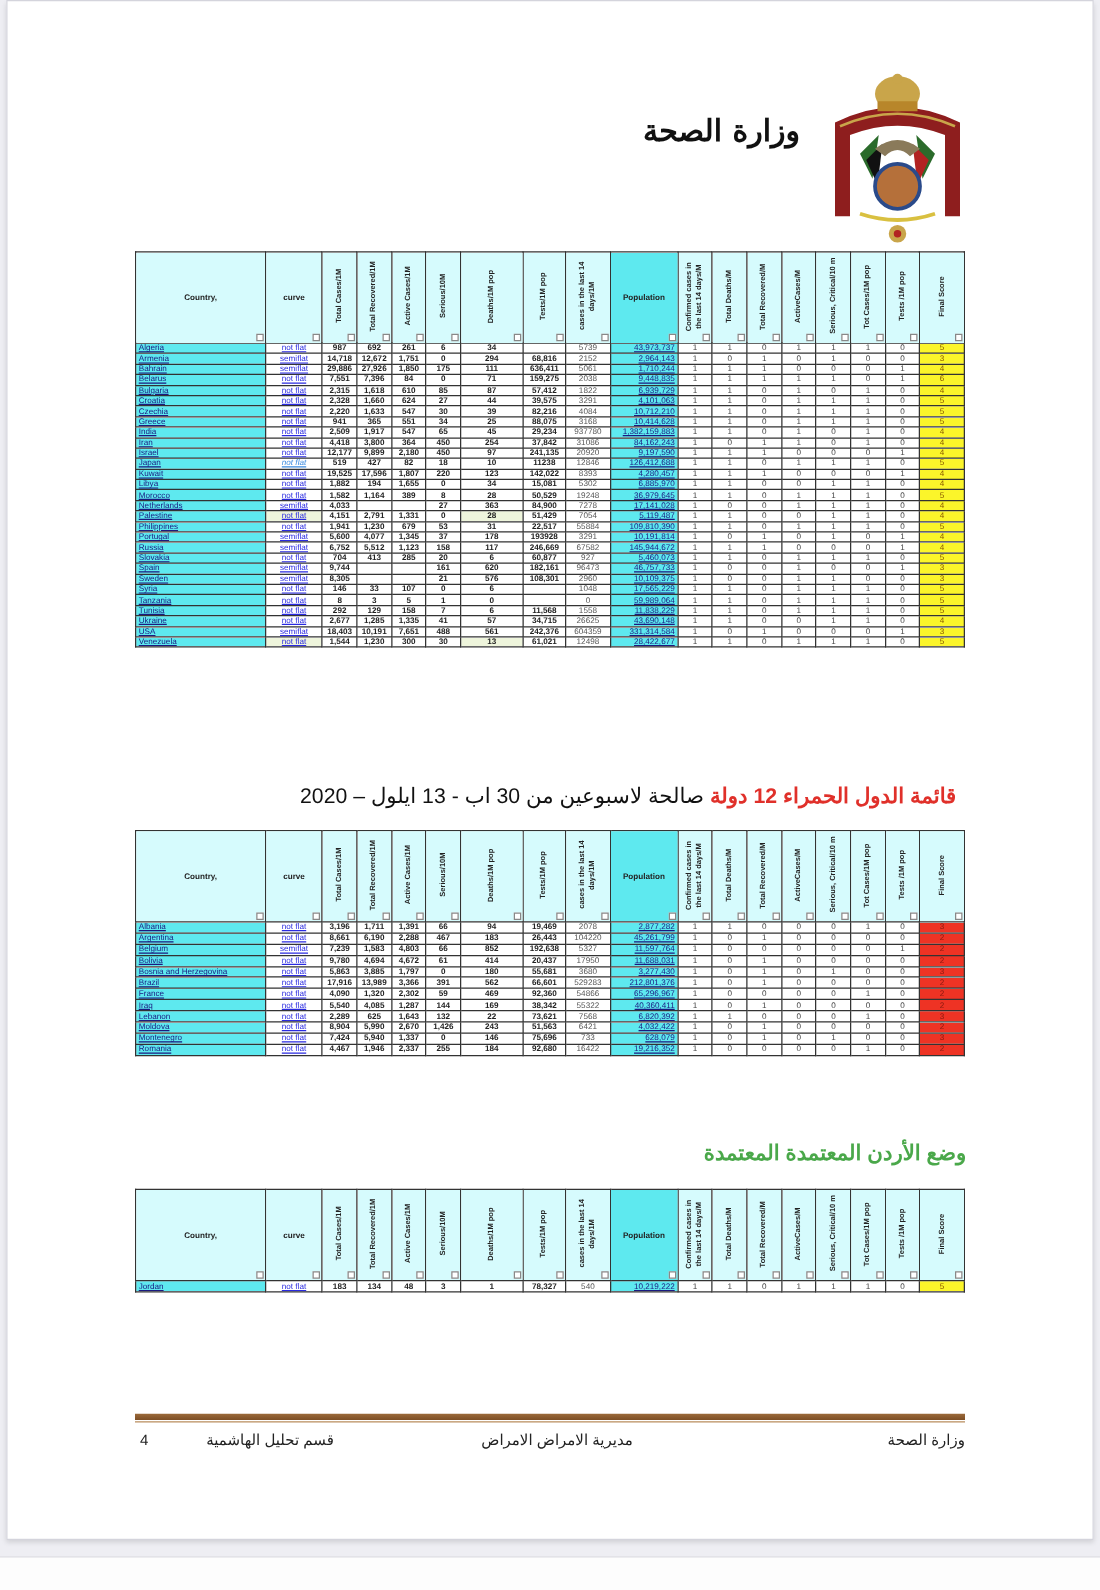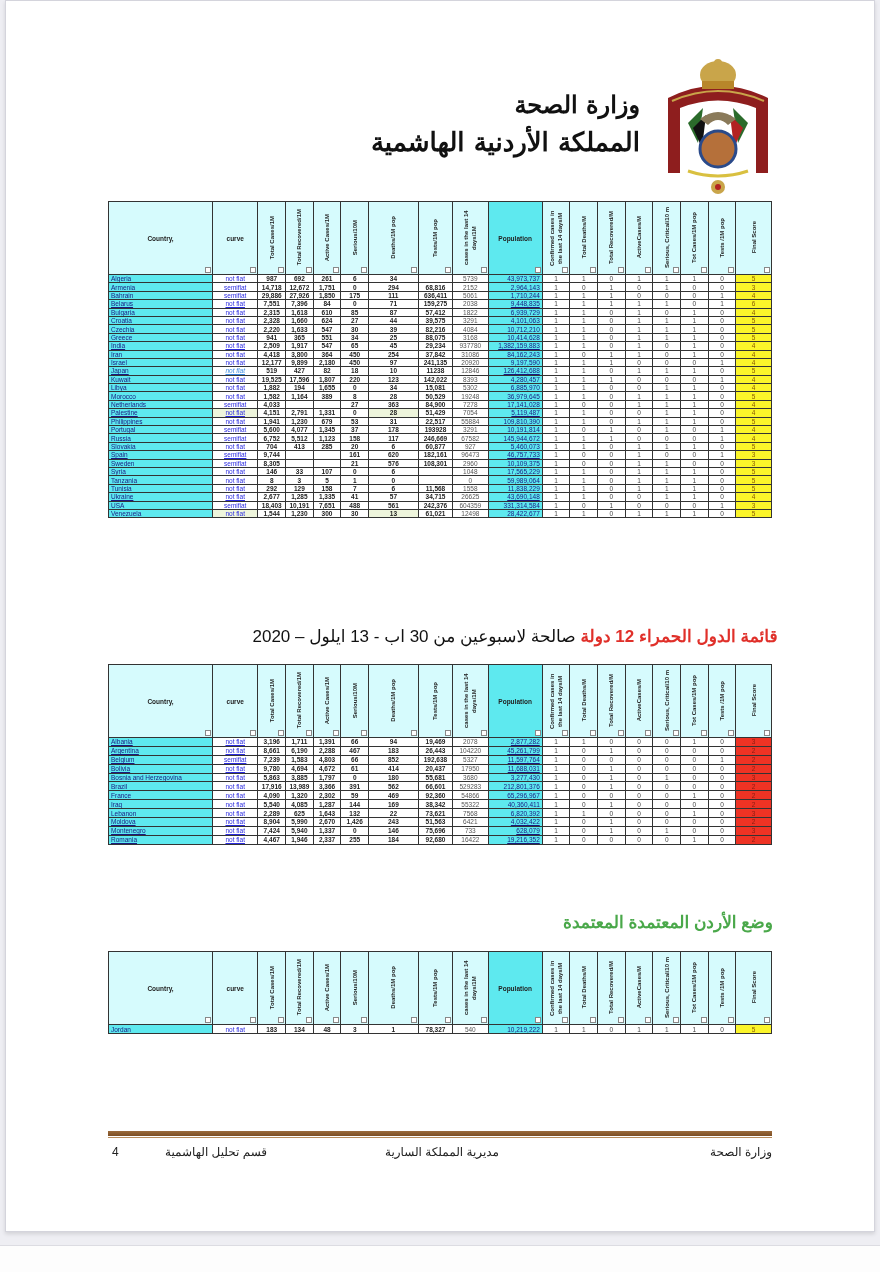--- a/index.html
+++ b/index.html
@@ -28,39 +28,38 @@
   table.data td.curve { color: #2a2ae0; text-decoration: underline; font-weight: normal; }
   table.data td.curve.hl, table.data td.hl { background: #eef5dc; }
   table.data td.cases14 { font-weight: normal; color: #555; }
   table.data td.popv { background: #5ee9ef; text-align: right; padding-right: 2px; color: #1a1a80; text-decoration: underline; font-weight: normal; }
   table.data td.bin { font-weight: normal; color: #444; }
   table.data td.score-y { background: #fbf52a; color: #8a5a00; font-weight: normal; }
   table.data td.score-r { background: #ee3324; color: #8a1a10; font-weight: normal; }
   table.data td.italic { font-style: italic; color: #3a8ae0; }
 
   .section-title { position: absolute; direction: rtl; font-size: 17px; }
-  .red-title { left: 240px; top: 626px; width: 550px; text-align: center; color: #111; }
+  .red-title { left: 240px; top: 626px; width: 550px; text-align: left; color: #111; }
   .red-title .red { color: #e0302a; font-weight: bold; }
   .green-title { left: 500px; top: 912px; width: 273px; text-align: right; color: #4aa84a; font-weight: bold; font-size: 17px; }
 
   .footer-rule { position: absolute; left: 108px; top: 1131px; width: 664px; height: 5px; background: linear-gradient(#9b6a3a, #7c4e24); }
   .footer-rule2 { position: absolute; left: 108px; top: 1137px; width: 664px; height: 1px; background: #b98d5e; }
   .footer-item { position: absolute; top: 1145px; font-size: 12px; color: #222; direction: rtl; }
 </style>
 </head>
 <body>
 
 <div class="frame"></div>
 <div class="page"></div>
 <div class="bottom-strip"></div>
 
 <div class="header">
   <div class="ministry-text">
     <div class="ministry-line1">وزارة الصحة</div>
-    <div class="ministry-line2">المملكة الأردنية الهاشمية</div>
   </div>
   <svg class="emblem" viewBox="0 0 120 148">
     <path d="M10 45 Q60 20 110 45 L110 120 L98 120 L98 55 Q60 40 22 55 L22 120 L10 120 Z" fill="#8e1e1e"></path>
     <path d="M14 48 Q60 28 106 48" stroke="#c9a54a" stroke-width="2" fill="none"></path>
     <ellipse cx="60" cy="22" rx="18" ry="14" fill="#c9a54a"></ellipse>
     <rect x="44" y="28" width="32" height="8" fill="#b8862a"></rect>
     <circle cx="60" cy="10" r="4" fill="#c9a54a"></circle>
     <path d="M30 70 L45 55 L40 90 Z" fill="#2b6b2b"></path>
     <path d="M90 70 L75 55 L80 90 Z" fill="#2b6b2b"></path>
     <path d="M35 75 L48 62 L44 95 Z" fill="#111"></path>
@@ -1057,15 +1056,15 @@
         <td class="bin" style="height: 9px;">1</td>
         <td class="bin" style="height: 9px;">0</td>
         <td class="score-y" style="height: 9px;">5</td>
       </tr>
     </tbody>
   </table>
 
 <div class="footer-rule"></div>
 <div class="footer-rule2"></div>
 <div class="footer-item" style="right:108px;">وزارة الصحة</div>
-<div class="footer-item" style="left:385px;">مديرية المملكة السارية</div>
+<div class="footer-item" style="left:385px;">مديرية الامراض الامراض</div>
 <div class="footer-item" style="left:165px;">قسم تحليل الهاشمية</div>
 <div class="footer-item" style="left:112px; direction:ltr;">4</div>
 
 </body></html>

